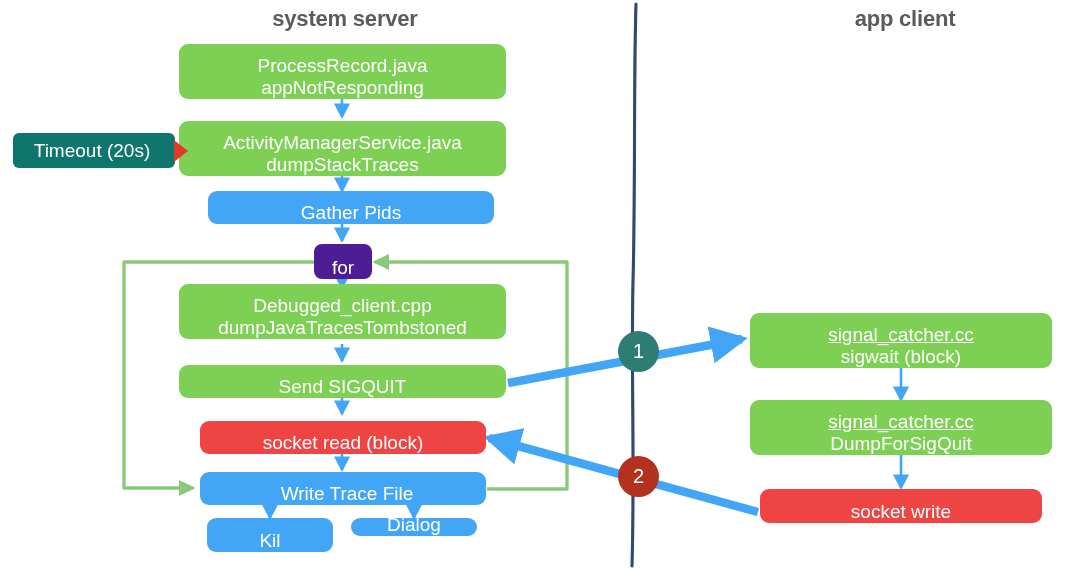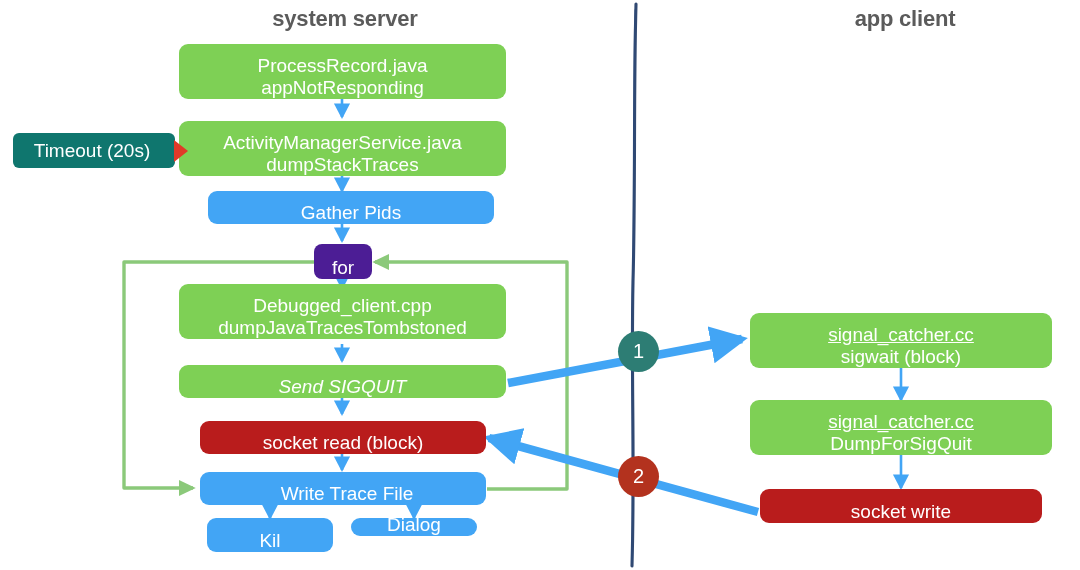--- a/index.html
+++ b/index.html
@@ -39,21 +39,21 @@
     align-items: center;
     justify-content: flex-end;
     text-align: center;
     font-size: 19px;
     line-height: 1.17;
     z-index: 3;
   }
   .node .l1, .node .l2 { display: block; white-space: nowrap; }
   .node.green  { background: #7ed055; }
   .node.blue   { background: #42a5f5; }
-  .node.pink   { background: #b91c1c; }
+  .node.pink   { background: #ef4444; }
   .node.orange { background: #4c1d95; border-radius: 8px; }
   .node .und { text-decoration: underline; text-underline-offset: 1px; }
 
   .timeout-tag {
     position: absolute;
     box-sizing: border-box;
     background: #0f766e;
     color: #ffffff;
     font-size: 19px;
     border-radius: 6px;
@@ -163,21 +163,21 @@
 
   <div class="node orange" style="left:314px; top:244px; width:58px; height:35px;">
     <span class="l1">for</span>
   </div>
 
   <div class="node green" style="left:179px; top:276px; width:327px; height:55px;margin-top:8px;">
     <span class="l1">Debugged_client.cpp</span>
     <span class="l2">dumpJavaTracesTombstoned</span>
   </div>
 
-  <div class="node green" style="left:179px; top:365px; width:327px; height:33px;font-style:italic;">
+  <div class="node green" style="left:179px; top:365px; width:327px; height:33px;">
     <span class="l1">Send SIGQUIT</span>
   </div>
 
   <div class="node pink" style="left:200px; top:421px; width:286px; height:33px;">
     <span class="l1">socket read  (block)</span>
   </div>
 
   <div class="node blue" style="left:200px; top:472px; width:286px; height:33px;padding-left:8px;">
     <span class="l1">Write Trace File</span>
   </div>

